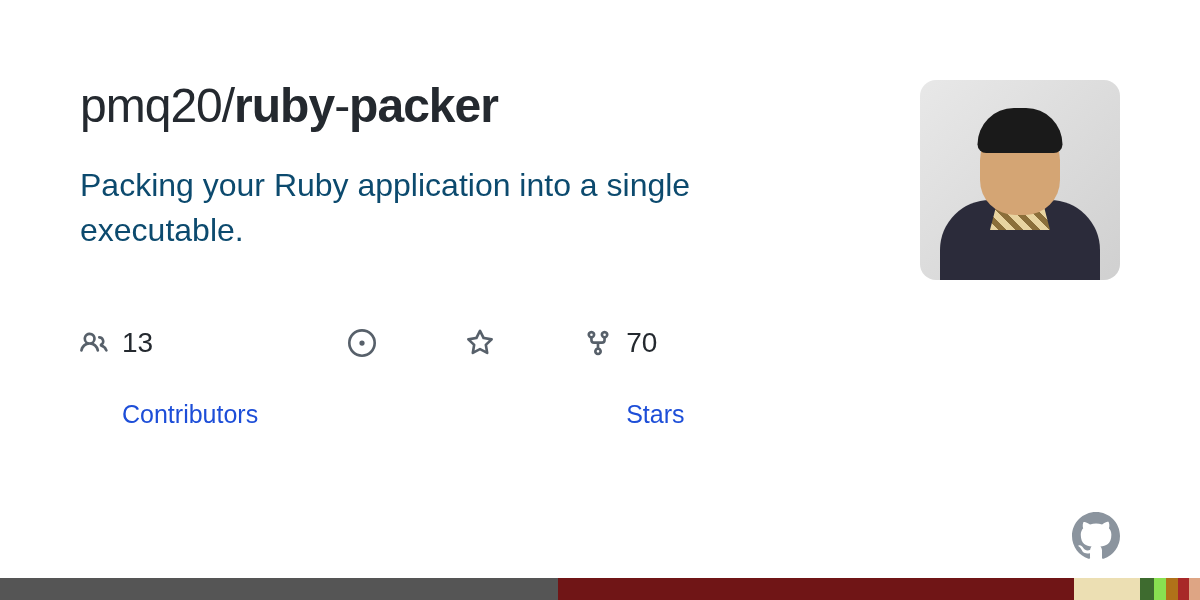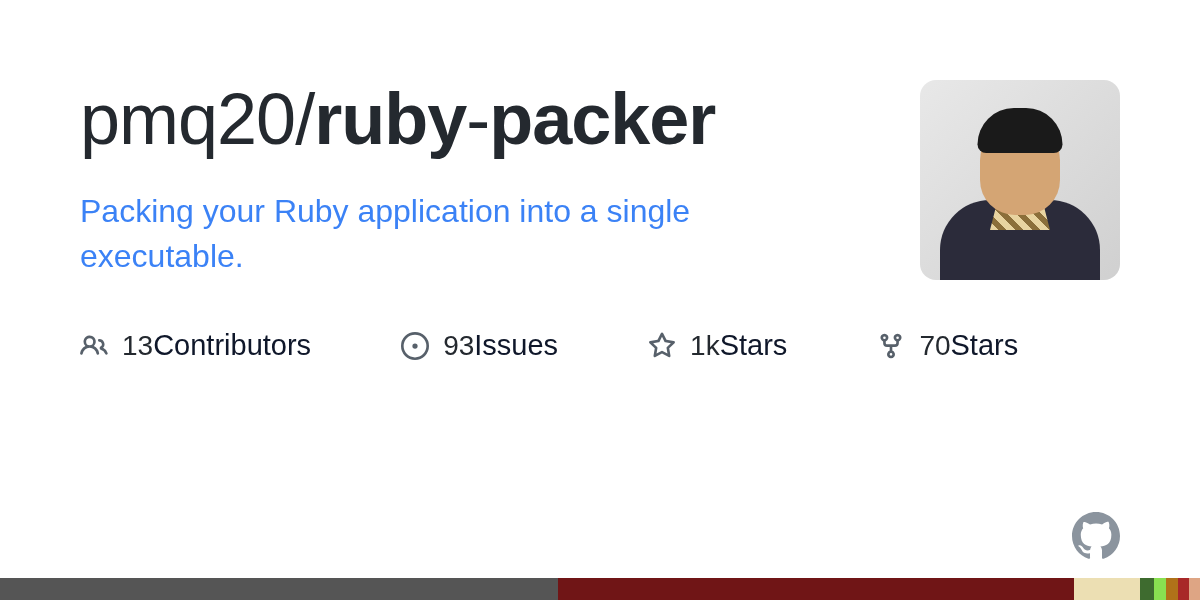--- a/index.html
+++ b/index.html
@@ -18,41 +18,41 @@
     .container {
       padding: 80px 80px 0 80px;
       display: flex;
       justify-content: space-between;
     }
     .left-content {
       flex: 1;
       max-width: 760px;
     }
     .repo-title {
-      font-size: 72px;
+      font-size: 48px;
       line-height: 1.1;
       color: #24292f;
       font-weight: 400;
       margin-bottom: 30px;
       letter-spacing: -1px;
     }
     .repo-title .owner {
       font-weight: 400;
     }
     .repo-title .sep {
       font-weight: 400;
     }
     .repo-title .name {
       font-weight: 700;
     }
     .description {
       font-size: 32px;
       line-height: 1.4;
-      color: #3b82f6;
-      margin-bottom: 50px;
+      color: #0c4a6e;
+      margin-bottom: 74px;
       font-weight: 400;
     }
     .stats {
       display: flex;
       gap: 90px;
     }
     .stat {
       display: flex;
       align-items: flex-start;
       gap: 14px;
@@ -63,31 +63,32 @@
       margin-top: 3px;
       flex-shrink: 0;
     }
     .stat-icon svg {
       width: 100%;
       height: 100%;
       fill: #57606a;
     }
     .stat-text {
       display: flex;
-      flex-direction: row;
+      flex-direction: column;
+      gap: 40px;
     }
     .stat-value {
       font-size: 28px;
       color: #24292f;
       font-weight: 400;
       line-height: 1.2;
     }
     .stat-label {
-      font-size: 29px;
-      color: #0f172a;
+      font-size: 25px;
+      color: #1d4ed8;
       font-weight: 400;
     }
     .avatar {
       width: 200px;
       height: 200px;
       border-radius: 16px;
       background: linear-gradient(135deg, #e8e8e8 0%, #d0d0d0 100%);
       flex-shrink: 0;
       margin-left: 40px;
       position: relative;
@@ -186,35 +187,27 @@
           <span class="stat-label">Contributors</span>
         </div>
       </div>
       <div class="stat">
         <span class="stat-icon">
           <svg viewBox="0 0 16 16">
               <path d="M8 9.5a1.5 1.5 0 1 0 0-3 1.5 1.5 0 0 0 0 3z"></path>
               <path d="M8 0a8 8 0 1 1 0 16A8 8 0 0 1 8 0zM1.5 8a6.5 6.5 0 1 0 13 0 6.5 6.5 0 0 0-13 0z"></path>
             </svg>
         </span>
-        <div class="stat-text">
-          <span class="stat-value">93</span>
-          <span class="stat-label">Issues</span>
-        </div>
       </div>
       <div class="stat">
         <span class="stat-icon">
           <svg viewBox="0 0 16 16">
               <path d="M8 .25a.75.75 0 0 1 .673.418l1.882 3.815 4.21.612a.75.75 0 0 1 .416 1.279l-3.046 2.97.719 4.192a.751.751 0 0 1-1.088.791L8 12.347l-3.766 1.98a.75.75 0 0 1-1.088-.79l.72-4.194L.818 6.374a.75.75 0 0 1 .416-1.28l4.21-.611L7.327.668A.75.75 0 0 1 8 .25zm0 2.445L6.615 5.5a.75.75 0 0 1-.564.41l-3.097.45 2.24 2.184a.75.75 0 0 1 .216.664l-.528 3.084 2.769-1.456a.75.75 0 0 1 .698 0l2.77 1.456-.53-3.084a.75.75 0 0 1 .216-.664l2.24-2.183-3.096-.45a.75.75 0 0 1-.564-.41L8 2.694z"></path>
             </svg>
         </span>
-        <div class="stat-text">
-          <span class="stat-value">1k</span>
-          <span class="stat-label">Stars</span>
-        </div>
       </div>
       <div class="stat">
         <span class="stat-icon">
           <svg viewBox="0 0 16 16">
               <path d="M5 5.372v.878c0 .414.336.75.75.75h4.5a.75.75 0 0 0 .75-.75v-.878a2.25 2.25 0 1 1 1.5 0v.878a2.25 2.25 0 0 1-2.25 2.25h-1.5v2.128a2.251 2.251 0 1 1-1.5 0V8.5h-1.5A2.25 2.25 0 0 1 3.5 6.25v-.878a2.25 2.25 0 1 1 1.5 0zM5 3.25a.75.75 0 1 0-1.5 0 .75.75 0 0 0 1.5 0zm6.75.75a.75.75 0 1 0 0-1.5.75.75 0 0 0 0 1.5zm-3 8.75a.75.75 0 1 0-1.5 0 .75.75 0 0 0 1.5 0z"></path>
             </svg>
         </span>
         <div class="stat-text">
           <span class="stat-value">70</span>
           <span class="stat-label">Stars</span>

